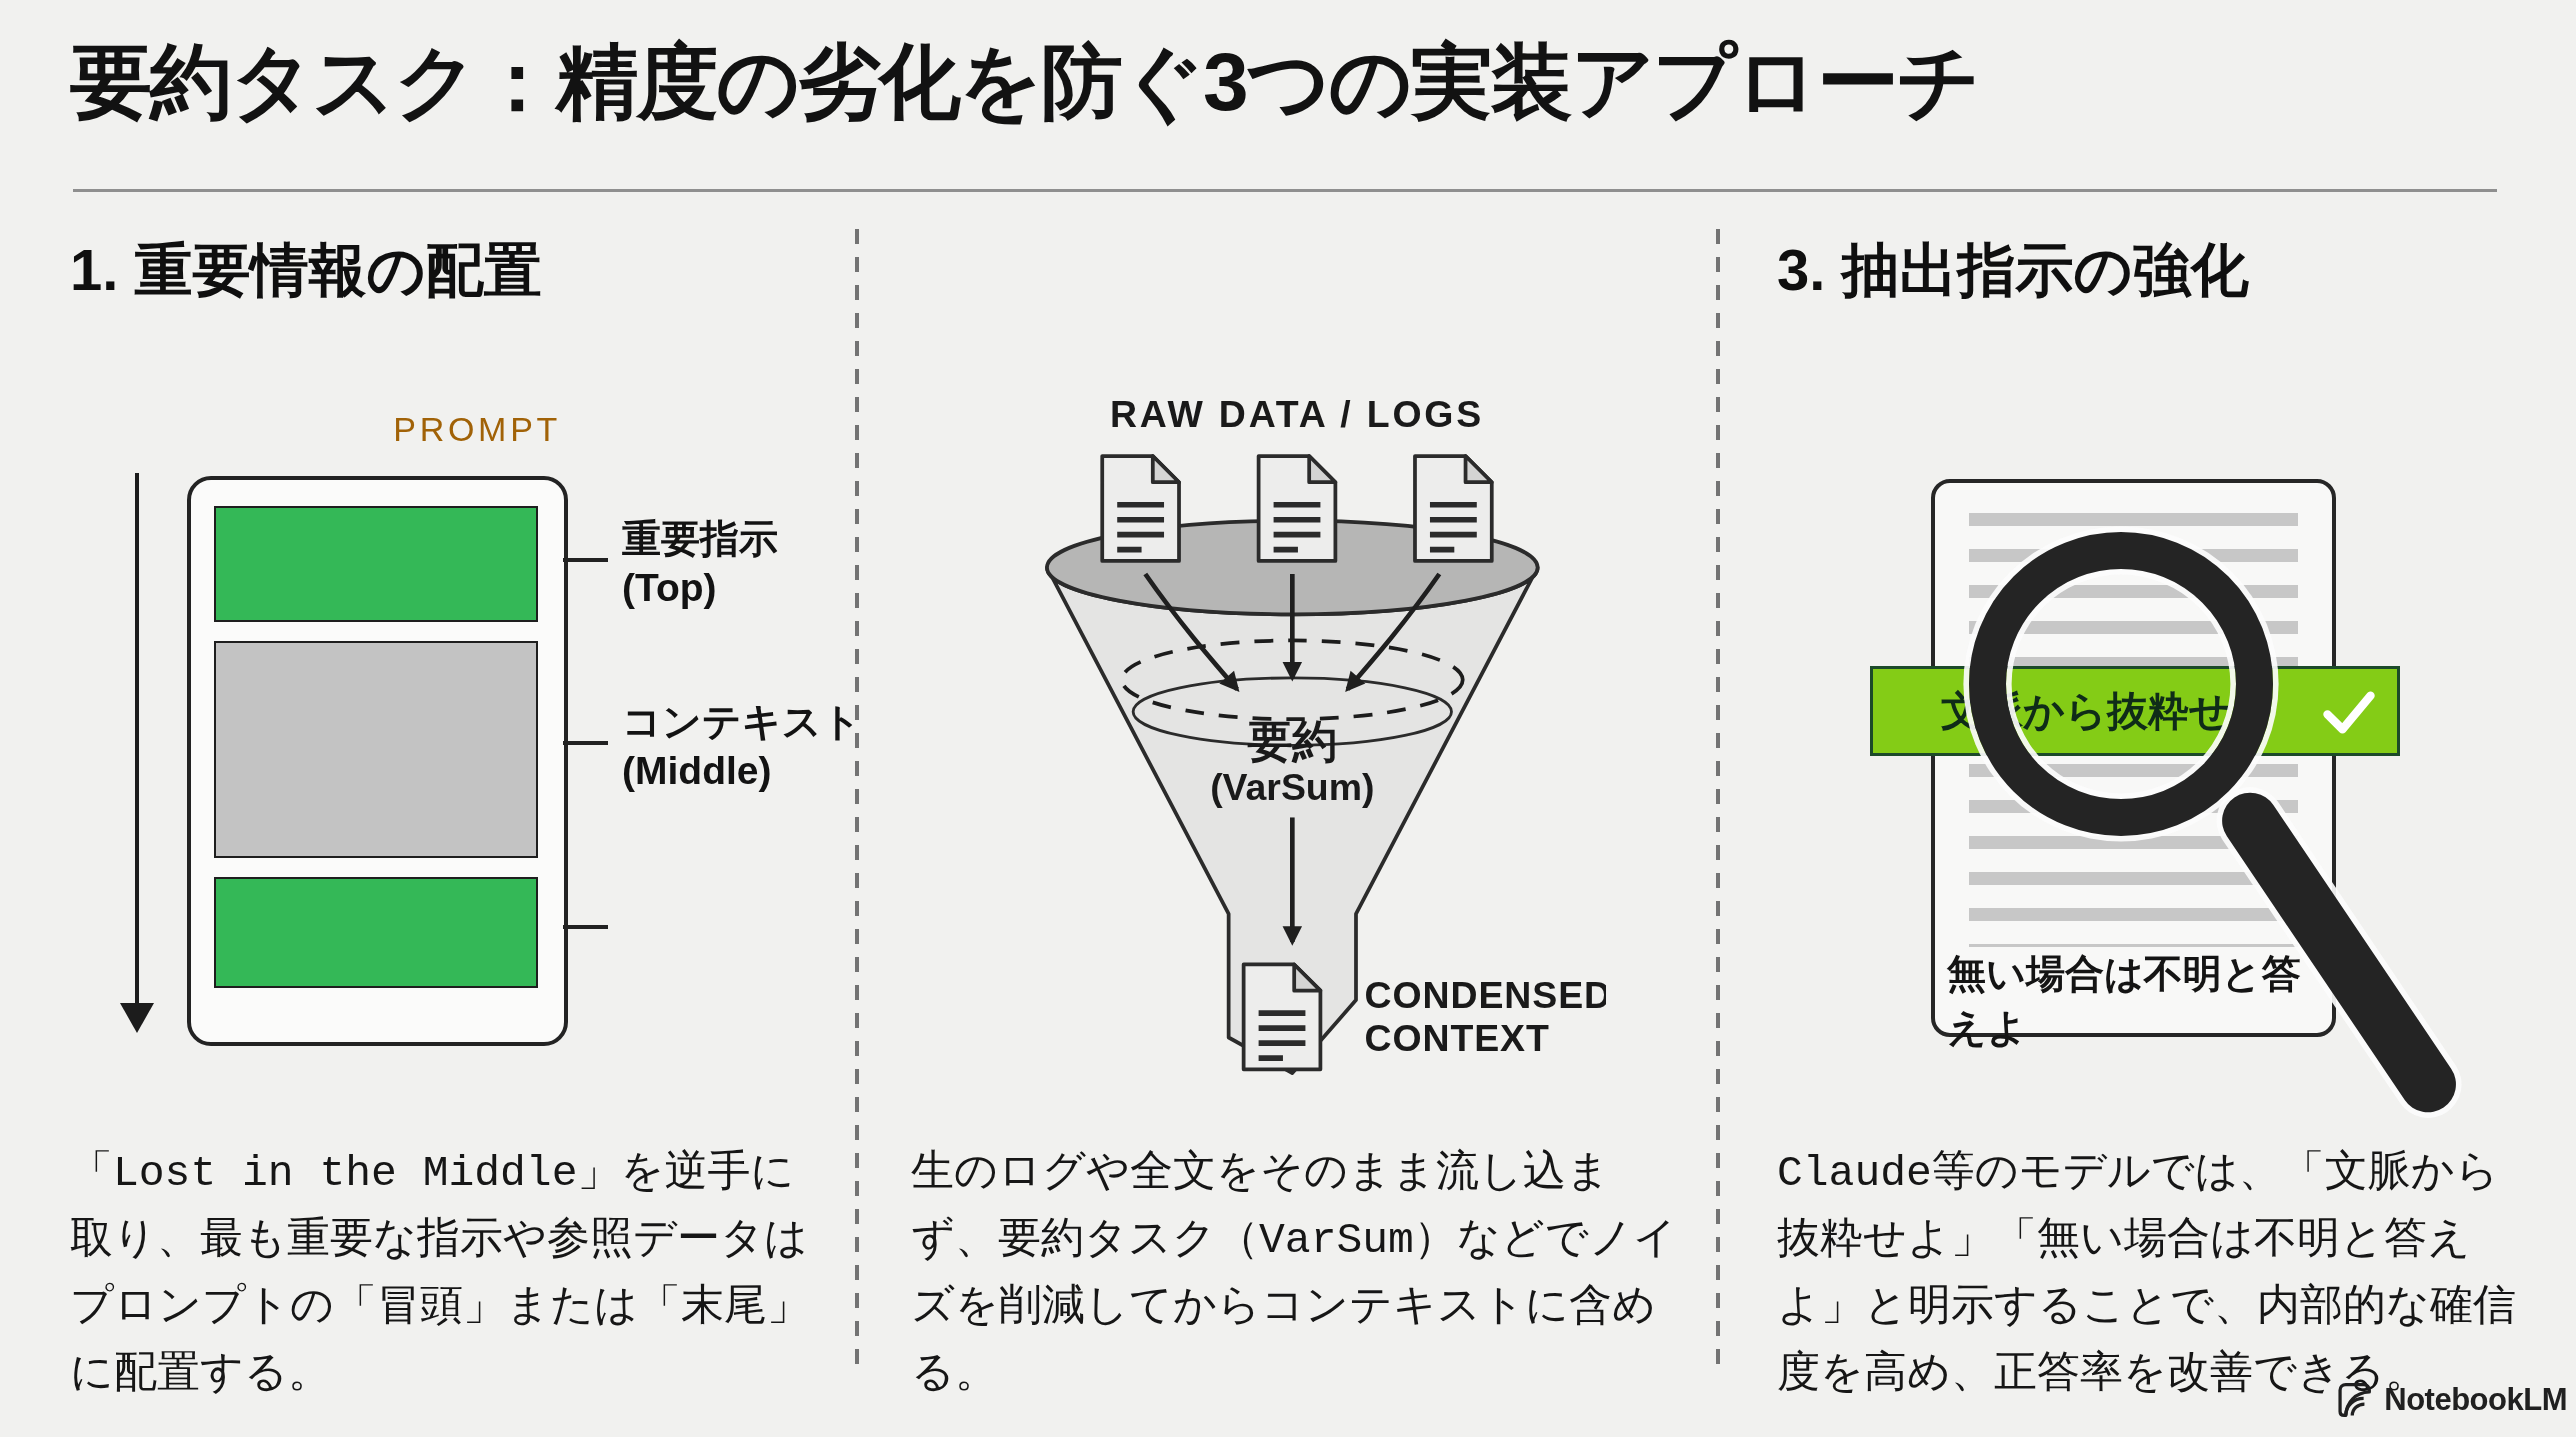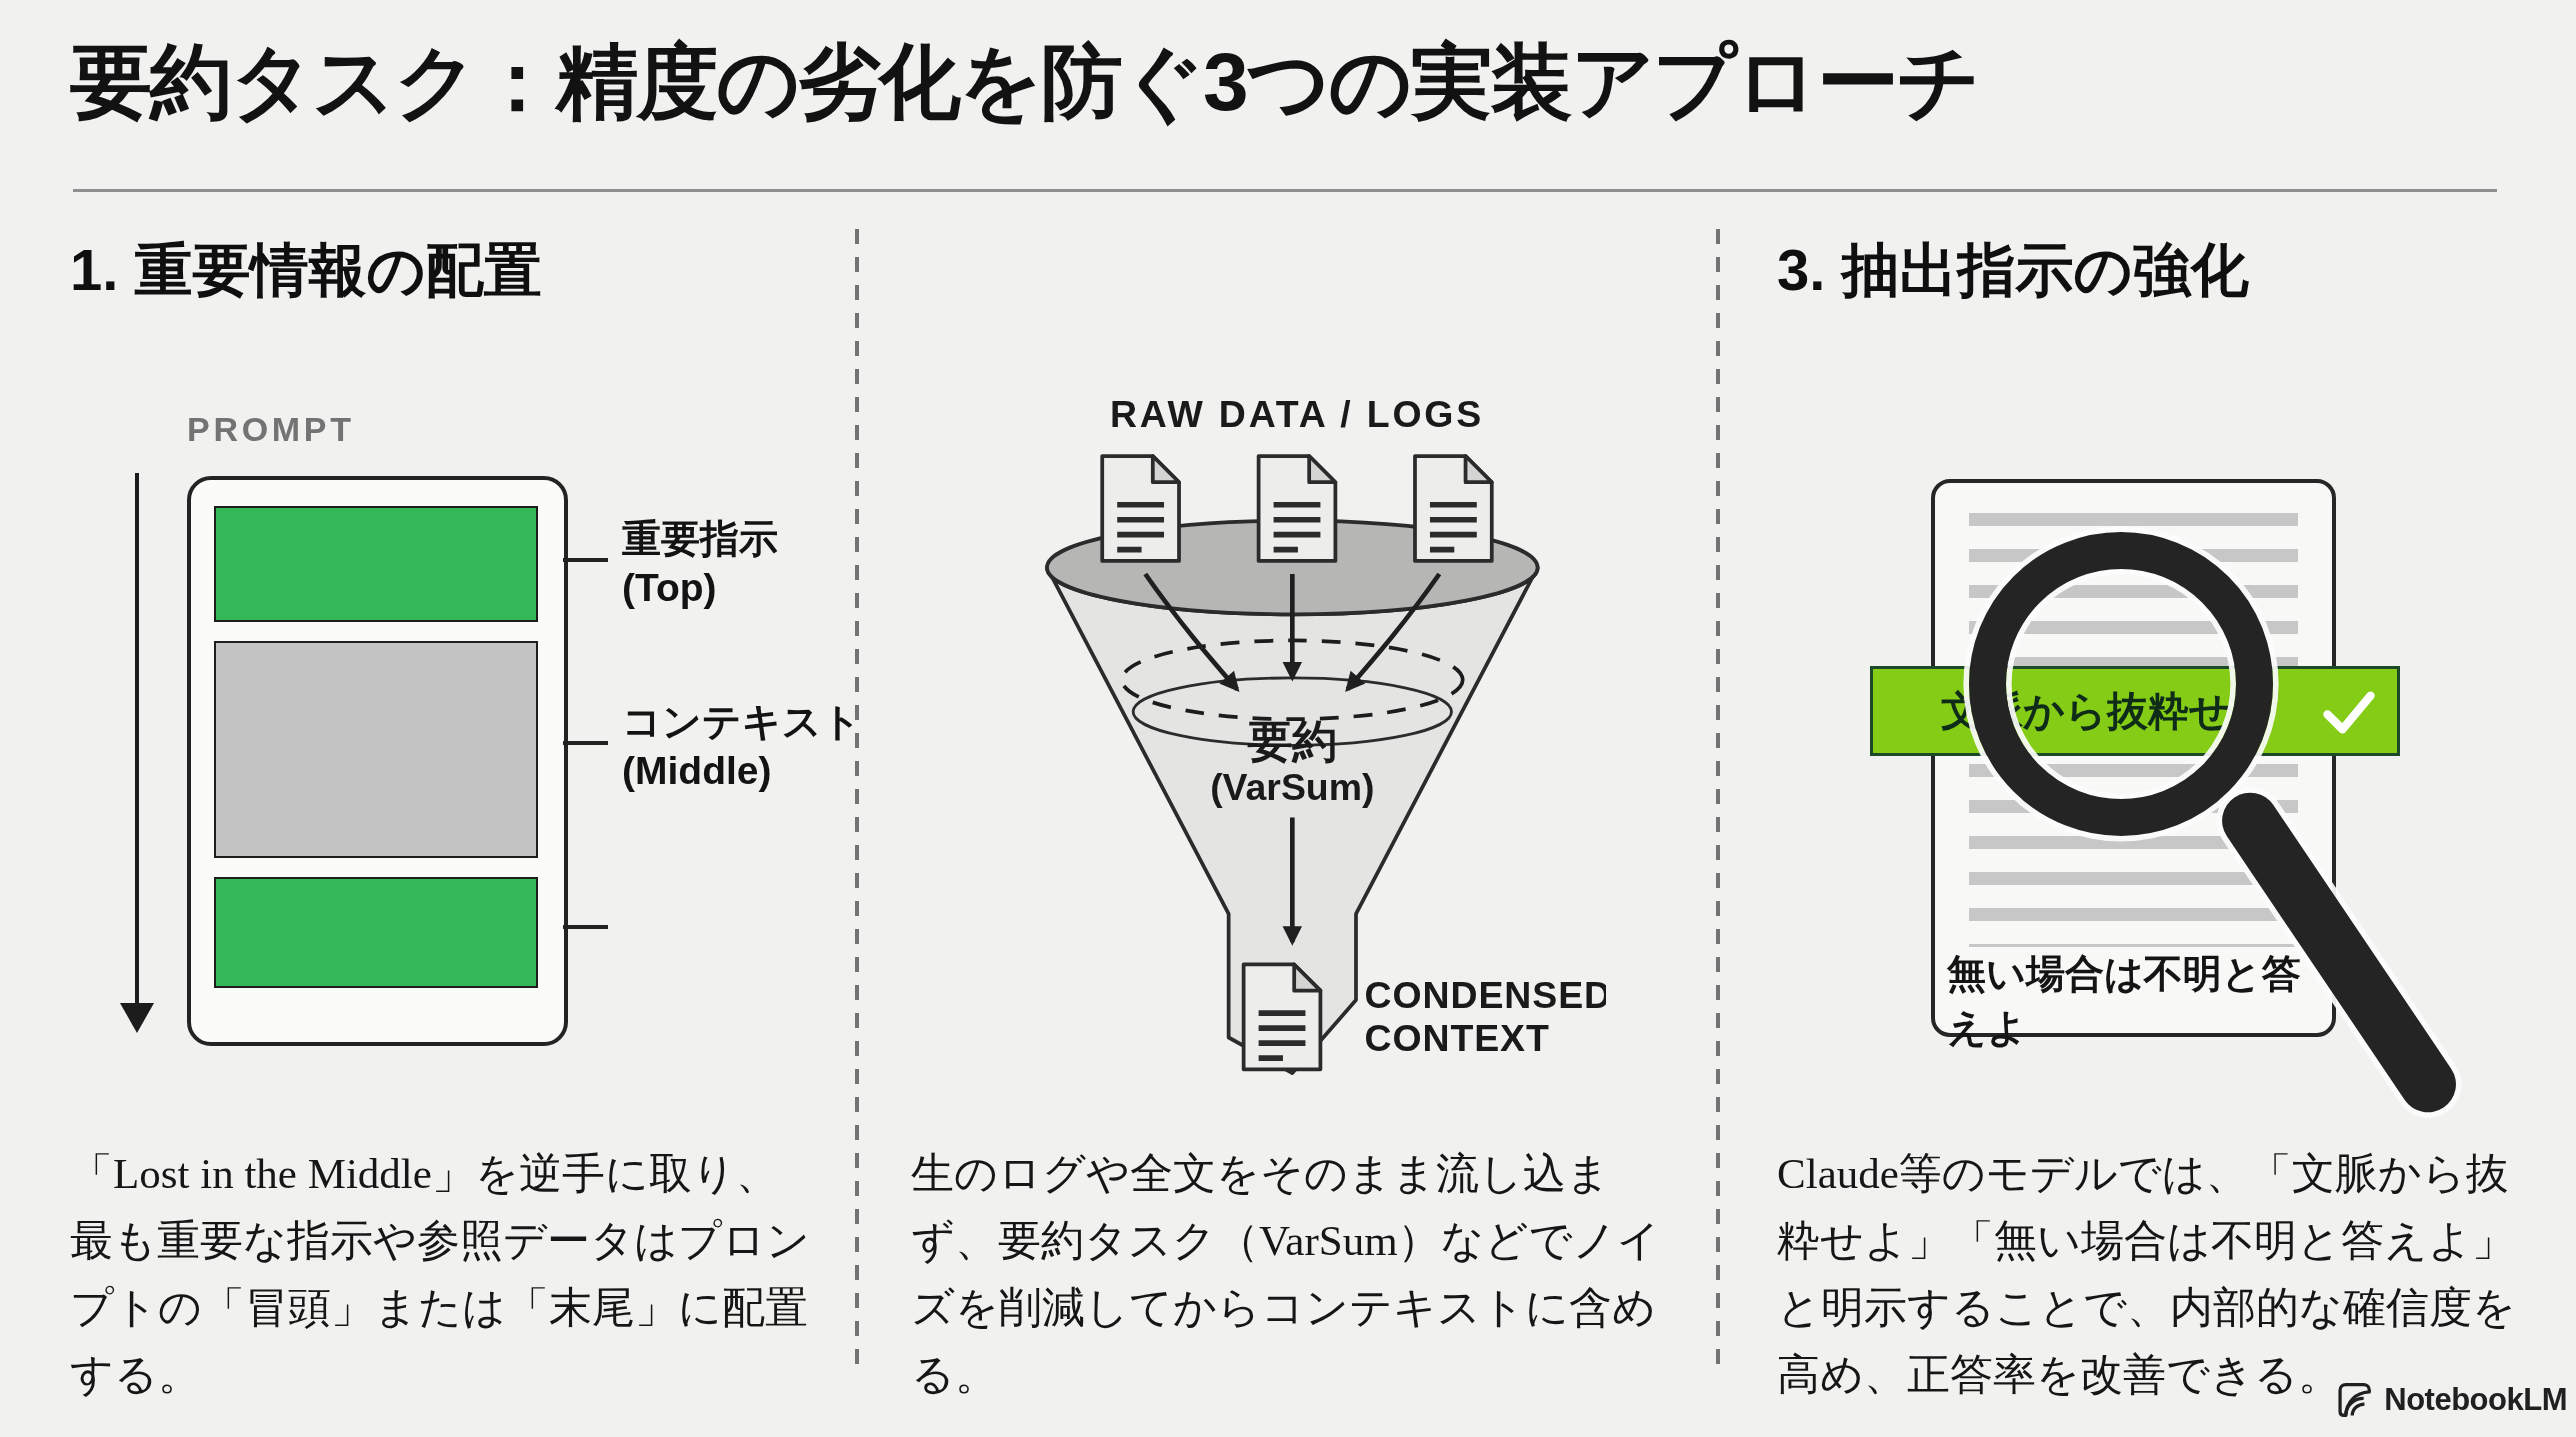--- a/index.html
+++ b/index.html
@@ -25,22 +25,22 @@
 
   
   .col-heading{
     position:absolute;top:232px;margin:0;
     font-size:58px;font-weight:bold;color:#0f0f0f;
   }
   .h1{left:70px;} .h2{left:911px;} .h3{left:1777px;}
 
   
   .prompt-label{
-    position:absolute;left:187px;top:410px;width:374px;text-align:left;
-    font-size:34px;font-weight:bold;letter-spacing:3.7px;color:#737373;
+    position:absolute;left:187px;top:410px;width:374px;text-align:right;
+    font-size:34px;font-weight:normal;letter-spacing:3.7px;color:#a16207;
   }
   .flow-line{position:absolute;left:135px;top:473px;width:3.7px;height:534px;background:#1c1c1c;}
   .flow-head{
     position:absolute;left:120px;top:1003px;width:0;height:0;
     border-left:17px solid transparent;border-right:17px solid transparent;
     border-top:30px solid #1c1c1c;
   }
   .prompt-box{
     position:absolute;left:187px;top:476px;width:373px;height:562px;
     border:4.7px solid #232323;border-radius:24px;background:#fbfbfa;
@@ -96,21 +96,21 @@
   }
   .fallback-text{
     position:absolute;left:1947px;top:947px;width:365px;
     font-size:39px;font-weight:bold;color:#141414;z-index:2;
   }
 
   
   .body{
     position:absolute;top:1140px;margin:0;
     font-size:43px;line-height:1.56;color:#161616;
-    font-family:Liberation Serif, serif;
+    font-family:Liberation Mono, monospace;
   }
   .body1{left:70px;width:749px;}
   .body2{left:911px;width:786px;}
   .body3{left:1777px;width:763px;}
 
   
   .brand{
     position:absolute;left:2312px;top:1382px;width:255px;
     display:flex;align-items:center;justify-content:flex-end;gap:9.4px;
   }

